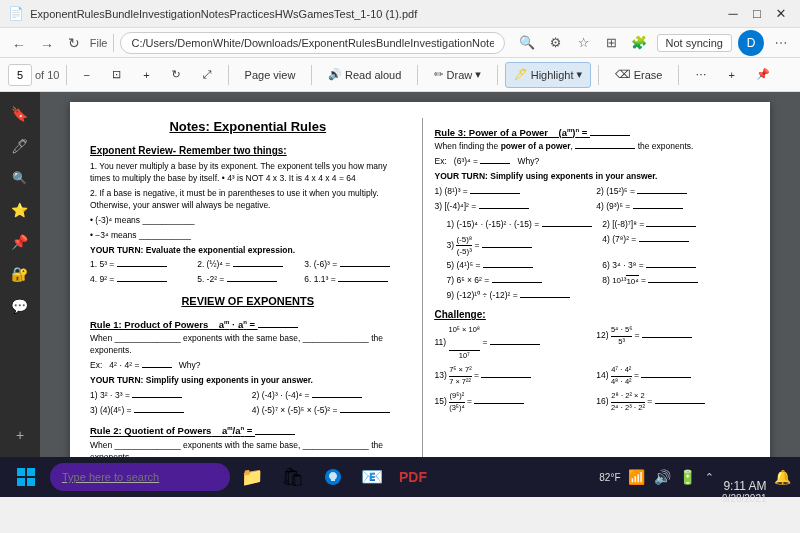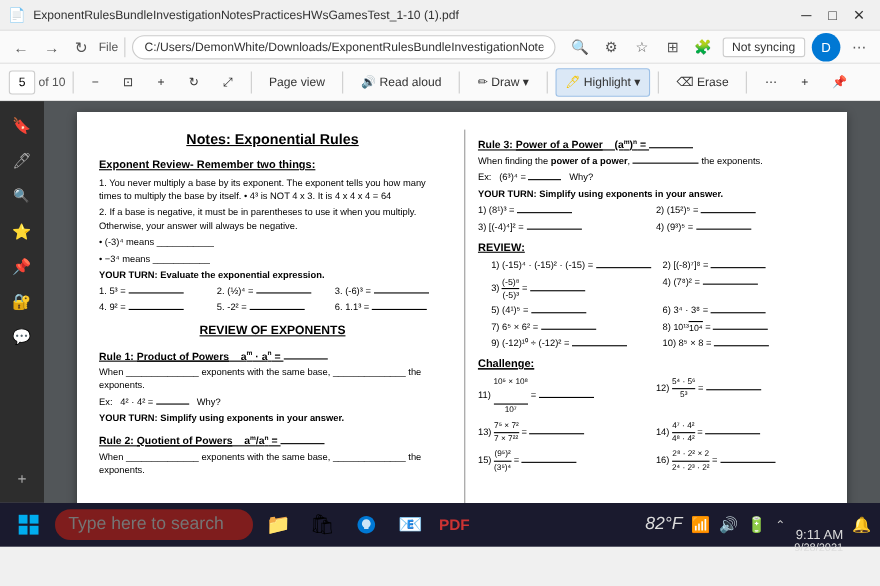--- a/index.html
+++ b/index.html
@@ -134,26 +134,27 @@
       display: flex;
       align-items: center;
       padding: 0 8px;
       gap: 6px;
       position: relative;
     }
     #start-btn { width: 36px; height: 36px; display: flex; align-items: center; justify-content: center; cursor: pointer; }
     #search-bar {
       width: 180px;
       height: 28px;
-      background: #7f1d1d;
+      background: #4c1d95;
       border: none;
       border-radius: 14px;
       padding: 0 12px;
       color: #aaa;
-      font-size: 16px;
+      font-size: 11px;
+      text-decoration: underline;
     }
     .taskbar-icon { width: 34px; height: 34px; display: flex; align-items: center; justify-content: center; cursor: pointer; border-radius: 4px; }
     #taskbar-right { margin-left: auto; display: flex; align-items: center; gap: 8px; color: #ddd; font-size: 11px; }
     #clock { text-align: right; }
     #time { font-size: 12px; margin-top: 28px; }
     #date { font-size: 10px; }
     .sys-icon { font-size: 14px; cursor: pointer; color: #ccc; }
   </style>
 </head>
 <body>
@@ -273,57 +274,61 @@
           <div class="problem">5. -2² = <span class="line-blank"></span></div>
           <div class="problem">6. 1.1³ = <span class="line-blank"></span></div>
         </div>
 
         <div class="rules-header">REVIEW OF EXPONENTS</div>
 
         <div class="pdf-rule-title">Rule 1: <span class="pdf-underline">Product of Powers</span>&nbsp;&nbsp;&nbsp;&nbsp;a<sup>m</sup> · a<sup>n</sup> = <span class="line-blank" style="min-width:40px;"></span></div>
         <div class="pdf-text">When ______________ exponents with the same base, ______________ the exponents.</div>
         <div class="pdf-text">Ex: &nbsp; 4² · 4² = <span class="line-blank" style="min-width:30px;"></span> &nbsp; Why?</div>
         <div class="pdf-text pdf-bold">YOUR TURN: Simplify using exponents in your answer.</div>
+        <div style="display:grid;grid-template-columns:1fr 1fr;gap:3px 8px;margin:3px 0;">
+          <div class="problem">1) 3² · 3³ = <span class="line-blank"></span></div>
+          <div class="problem">2) (-4)³ · (-4)⁴ = <span class="line-blank"></span></div>
+          <div class="problem">3) (4)(4⁵) = <span class="line-blank"></span></div>
+          <div class="problem">4) (-5)⁷ × (-5)⁵ × (-5)² = <span class="line-blank"></span></div>
+        </div>
 
         <div class="pdf-rule-title">Rule 2: <span class="pdf-underline">Quotient of Powers</span>&nbsp;&nbsp;&nbsp;&nbsp;a<sup>m</sup>/a<sup>n</sup> = <span class="line-blank" style="min-width:40px;"></span></div>
         <div class="pdf-text">When ______________ exponents with the same base, ______________ the exponents.</div>
 
       </div>
 
       <div class="pdf-col-right">
         <div class="pdf-rule-title">Rule 3: <span class="pdf-underline">Power of a Power</span>&nbsp;&nbsp;&nbsp;&nbsp;(a<sup>m</sup>)<sup>n</sup> = <span class="line-blank" style="min-width:40px;"></span></div>
         <div class="pdf-text">When finding the <span class="pdf-bold">power of a power</span>, <span class="line-blank" style="min-width:60px;"></span> the exponents.</div>
         <div class="pdf-text">Ex: &nbsp; (6³)⁴ = <span class="line-blank" style="min-width:30px;"></span> &nbsp; Why?</div>
         <div class="pdf-text pdf-bold">YOUR TURN: Simplify using exponents in your answer.</div>
         <div style="display:grid;grid-template-columns:1fr 1fr;gap:3px 8px;margin:3px 0 6px;">
           <div class="problem">1) (8¹)³ = <span class="line-blank"></span></div>
           <div class="problem">2) (15²)⁵ = <span class="line-blank"></span></div>
           <div class="problem">3) [(-4)⁴]² = <span class="line-blank"></span></div>
           <div class="problem">4) (9³)⁵ = <span class="line-blank"></span></div>
         </div>
 
-        <div class="pdf-section-title">REVIEW:</div>
         <div style="margin:3px 0;">
           <div style="display:grid;grid-template-columns:1fr 1fr;gap:3px 8px;margin-left:12px;">
             <div class="problem">1) (-15)⁴ · (-15)² · (-15) = <span class="line-blank"></span></div>
             <div class="problem">2) [(-8)⁷]⁸ = <span class="line-blank"></span></div>
             <div class="problem">3) <span style="display:inline-flex;flex-direction:column;vertical-align:middle;font-size:8px;text-align:center;">
                   <span>(-5)⁸</span>
                   <span style="border-top:1px solid black;">(-5)³</span>
                 </span> = <span class="line-blank"></span></div>
             <div class="problem">4) (7⁸)² = <span class="line-blank"></span></div>
             <div class="problem">5) (4¹)⁵ = <span class="line-blank"></span></div>
             <div class="problem">6) 3⁴ · 3⁸ = <span class="line-blank"></span></div>
             <div class="problem">7) 6⁵ × 6² = <span class="line-blank"></span></div>
             <div class="problem">8) <span style="display:inline-flex;flex-direction:row;vertical-align:middle;font-size:8px;text-align:center;">
                   <span>10¹³</span>
                   <span style="border-top:1px solid black;">10⁴</span>
                 </span> = <span class="line-blank"></span></div>
             <div class="problem">9) (-12)¹⁰ ÷ (-12)² = <span class="line-blank"></span></div>
-            <div class="problem">10) 8⁵ × 8 = <span class="line-blank"></span></div>
           </div>
         </div>
 
         <div class="pdf-section-title"><span class="pdf-underline">Challenge:</span></div>
         <div style="display:grid;grid-template-columns:1fr 1fr;gap:4px 8px;margin:3px 0;">
           <div class="problem">11) <span style="display:inline-flex;flex-direction:column;vertical-align:middle;font-size:7.5px;text-align:center;gap:14px;">
                 <span>10⁵ × 10⁸</span>
                 <span style="border-top:1px solid black;">10⁷</span>
               </span> = <span class="line-blank"></span></div>
           <div class="problem">12) <span style="display:inline-flex;flex-direction:column;vertical-align:middle;font-size:7.5px;text-align:center;">
@@ -366,21 +371,21 @@
   <div class="taskbar-icon" style="font-size:18px;">🛍</div>
   <div class="taskbar-icon">
     <svg width="20" height="20" viewBox="0 0 20 20">
         <path d="M10 2C5.6 2 2 5.6 2 10s3.6 8 8 8 8-3.6 8-8-3.6-8-8-8z" fill="#0078d4"></path>
         <path d="M14 9c0-2.2-1.8-4-4-4S6 6.8 6 9c0 1.5.8 2.8 2 3.5V14h4v-1.5c1.2-.7 2-2 2-3.5z" fill="white" opacity="0.8"></path>
       </svg>
   </div>
   <div class="taskbar-icon" style="font-size:18px;">📧</div>
   <div class="taskbar-icon" style="color:#cc3333;font-size:14px;font-weight:bold;">PDF</div>
   <div id="taskbar-right">
-    <span style="color:#ddd;font-size:16px;font-style:italic;">82°F</span>
+    <span style="color:#ddd;font-size:10px;">82°F</span>
     <span class="sys-icon">📶</span>
     <span class="sys-icon">🔊</span>
     <span class="sys-icon">🔋</span>
     <span class="sys-icon" style="font-size:11px;">⌃</span>
     <div id="clock">
       <div id="time">9:11 AM</div>
       <div id="date">9/28/2021</div>
     </div>
     <span class="sys-icon" style="font-size:14px;">🔔</span>
   </div>

